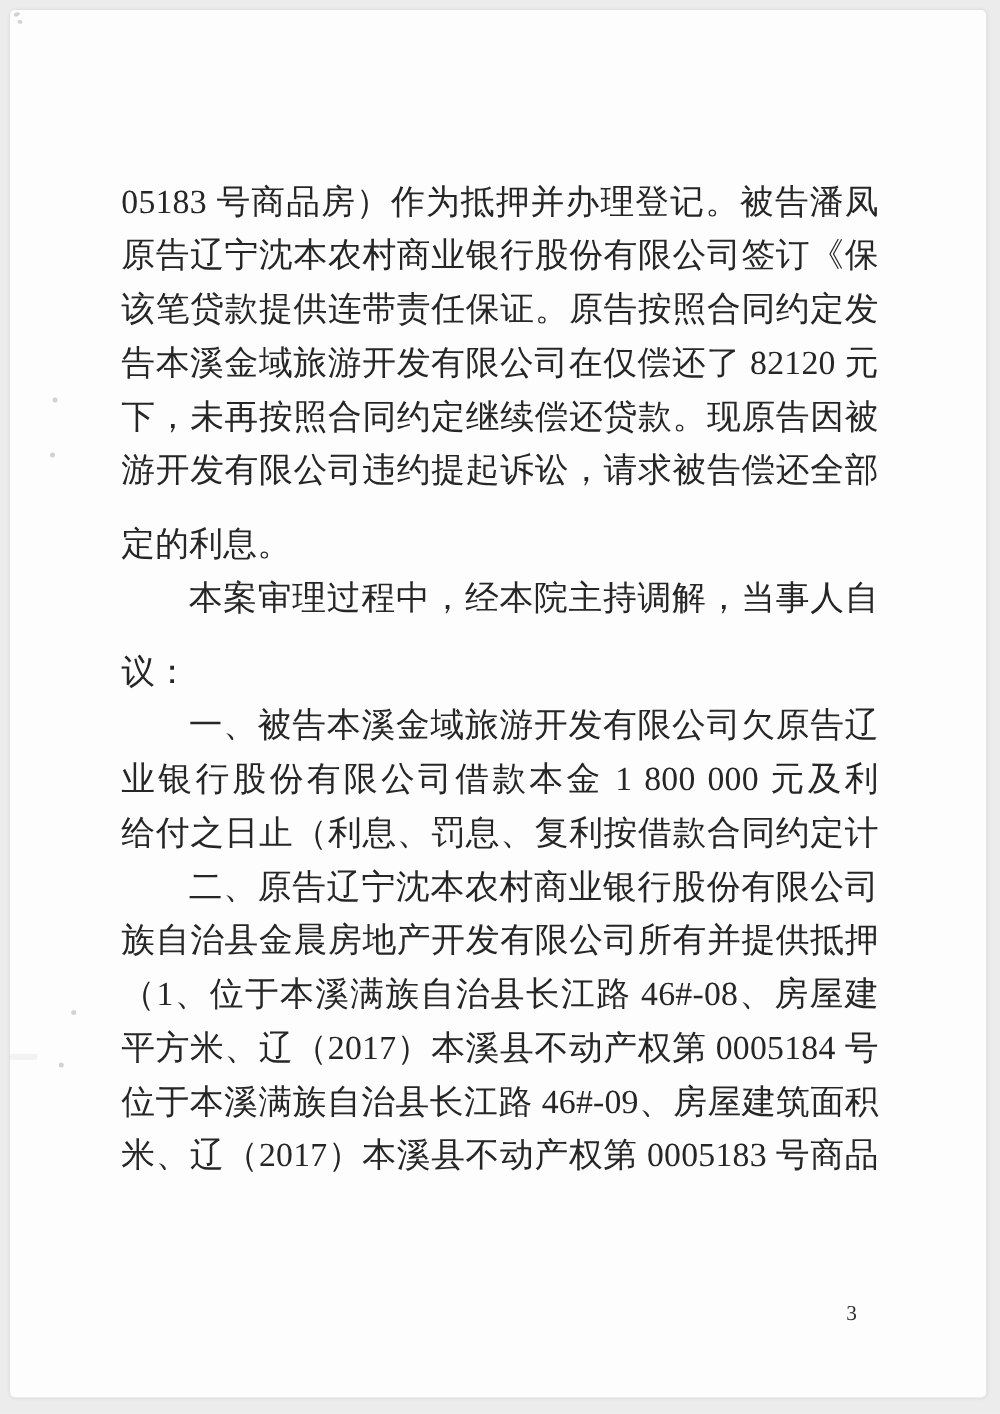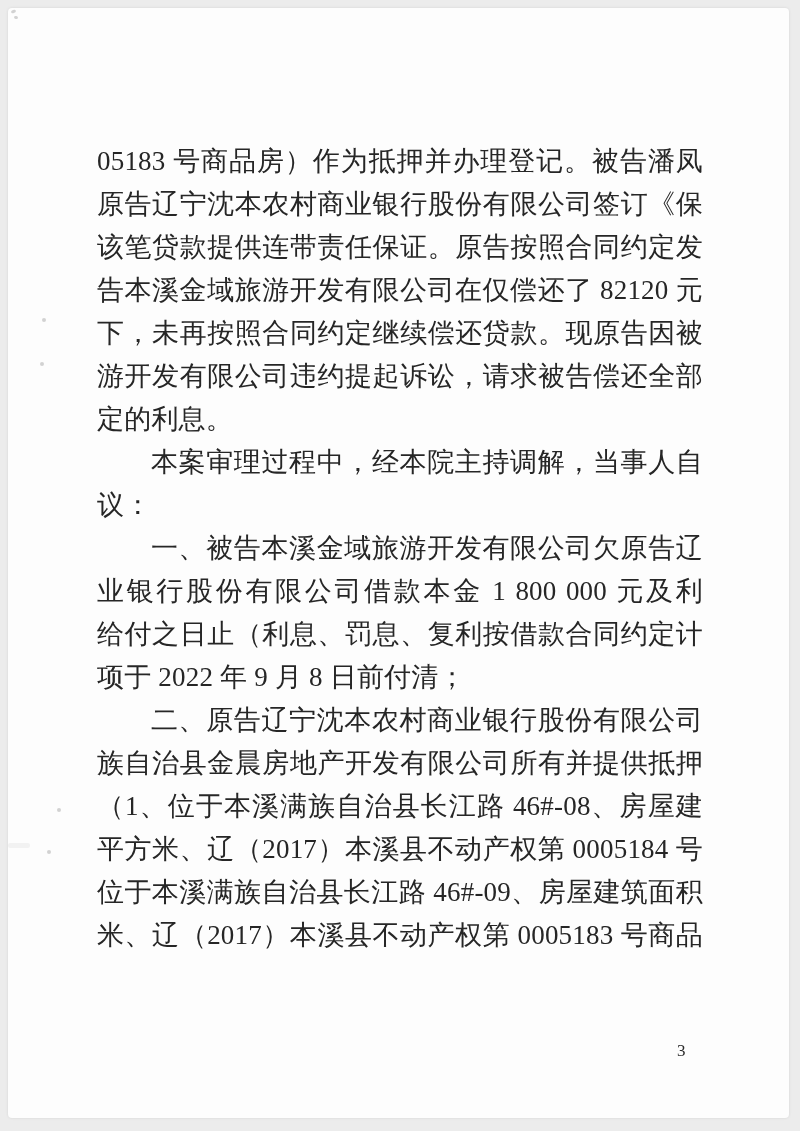--- a/index.html
+++ b/index.html
@@ -36,20 +36,21 @@
     text-align: justify;
     text-align-last: justify;
     overflow: hidden;
     white-space: normal;
     letter-spacing: 0.2px;
   }
   .line.indent { text-indent: 54px; }
   .line.end {
     text-align: left;
     text-align-last: left;
+    margin-top: 16px;
   }
   .page-number {
     position: absolute;
     left: 669px; top: 1031px;  
     width: 30px; height: 24px;
     line-height: 24px;
     font-size: 17px;
     color: #2c2c2c;
     text-align: left;
   }
@@ -76,21 +77,20 @@
       <div class="line">该笔贷款提供连带责任保证。原告按照合同约定发放贷款，但被</div>
       <div class="line">告本溪金域旅游开发有限公司在仅偿还了 82120 元利息的情况</div>
       <div class="line">下，未再按照合同约定继续偿还贷款。现原告因被告本溪金域旅</div>
       <div class="line">游开发有限公司违约提起诉讼，请求被告偿还全部借款及合同约</div>
       <div class="line end">定的利息。</div>
       <div class="line indent">本案审理过程中，经本院主持调解，当事人自愿达成如下协</div>
       <div class="line end">议：</div>
       <div class="line indent">一、被告本溪金域旅游开发有限公司欠原告辽宁沈本农村商</div>
       <div class="line">业银行股份有限公司借款本金 1 800 000 元及利息，利息计算至</div>
       <div class="line">给付之日止（利息、罚息、复利按借款合同约定计算），上述款</div>
-      <div class="line end">项于 2022 年 9 月 8 日前付清；</div>
       <div class="line indent">二、原告辽宁沈本农村商业银行股份有限公司对被告本溪满</div>
       <div class="line">族自治县金晨房地产开发有限公司所有并提供抵押的两处房产</div>
       <div class="line">（1、位于本溪满族自治县长江路 46#-08、房屋建筑面积 108.28</div>
       <div class="line">平方米、辽（2017）本溪县不动产权第 0005184 号商品房；2、</div>
       <div class="line">位于本溪满族自治县长江路 46#-09、房屋建筑面积 110.47 平方</div>
       <div class="line">米、辽（2017）本溪县不动产权第 0005183 号商品房）享有优先</div>
     </div>
 
     <div class="page-number">3</div>
 

